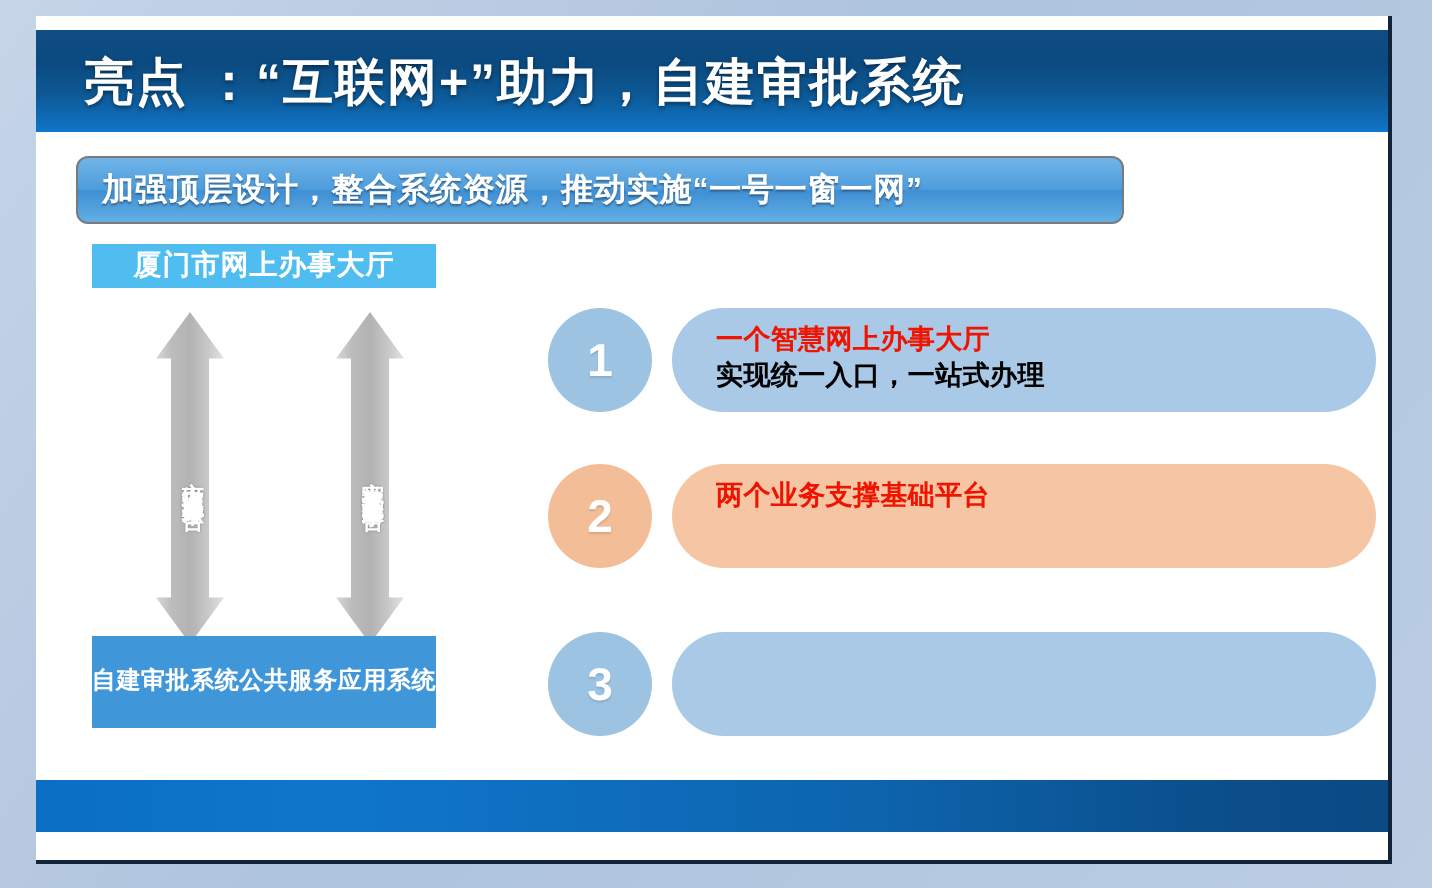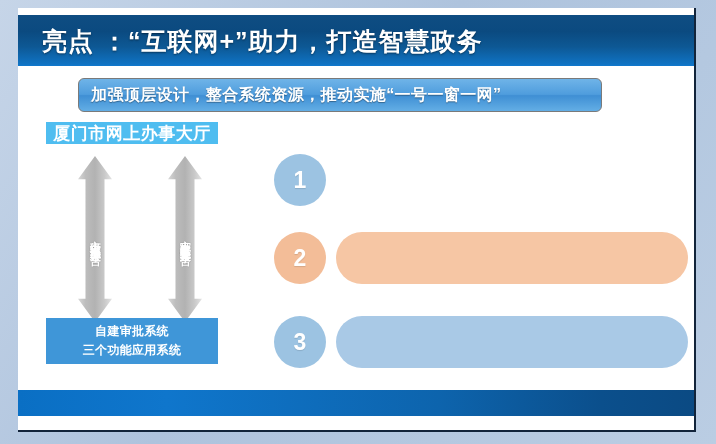--- a/index.html
+++ b/index.html
@@ -36,38 +36,38 @@
     text-shadow:0 1px 2px rgba(0,0,0,.45);
   }
 
   
   #subtitle-banner{
     position:absolute;left:20px;top:70px;width:524px;height:34px;
     border-radius:6px;
     background:linear-gradient(to bottom,#6fb4e8 0%,#4f9ddd 48%,#3f8fd4 52%,#63aee5 100%);
     border:1.6px solid #7a7a7a;
     box-sizing:border-box;
-    display:flex;align-items:center;margin-left:40px;
+    display:flex;align-items:center;
   }
   #subtitle-text{
     color:#ffffff;font-size:16px;font-weight:bold;white-space:nowrap;
     margin-left:12px;letter-spacing:.4px;
     text-shadow:0 1px 1px rgba(0,0,0,.35);
   }
 
   
   #left-panel{position:absolute;left:0;top:0;width:240px;height:424px;}
 
   #dept-header{
     position:absolute;left:28px;top:114px;width:172px;height:22px;
     background:#4fbdf0;
     display:flex;align-items:center;justify-content:center;
   }
   #dept-header-text{
-    color:#ffffff;font-size:17px;font-weight:bold;white-space:nowrap;
+    color:#ffffff;font-size:14px;font-weight:bold;white-space:nowrap;
     letter-spacing:.5px;
   }
 
   .arrow{
     position:absolute;width:34px;height:166px;
     background:linear-gradient(to right,#d8d8d8 0%,#bdbdbd 22%,#b2b2b2 50%,#c9c9c9 78%,#e3e3e3 100%);
     -webkit-clip-path:polygon(50% 0%,100% 14%,78% 14%,78% 86%,100% 86%,50% 100%,0% 86%,22% 86%,22% 14%,0% 14%);
     clip-path:polygon(50% 0%,100% 14%,78% 14%,78% 86%,100% 86%,50% 100%,0% 86%,22% 86%,22% 14%,0% 14%);
     display:flex;align-items:center;justify-content:center;
   }
@@ -76,21 +76,21 @@
     color:#ffffff;font-size:11px;font-weight:bold;
     letter-spacing:1.5px;line-height:1;
     text-shadow:0 0 1px rgba(120,120,120,.9);
   }
   #arrow-approval{left:60px;top:148px;}
   #arrow-exchange{left:150px;top:148px;}
 
   #systems-box{
     position:absolute;left:28px;top:310px;width:172px;height:46px;
     background:#3f96d8;
-    display:flex;flex-direction:column;align-items:center;justify-content:center;
+    display:flex;align-items:center;justify-content:center;
   }
   .systems-line{
     color:#ffffff;font-size:12px;font-weight:bold;line-height:1.6;
     white-space:nowrap;letter-spacing:.3px;
   }
 
   
   #right-panel{position:absolute;left:244px;top:0;width:434px;height:424px;}
 
   .item-row{position:absolute;left:0;height:68px;width:434px;}
@@ -133,21 +133,21 @@
     background:linear-gradient(to right,#0a6fc4 0%,#0f76cc 22%,#0d64ad 62%,#0b4f8c 86%,#0b4a83 100%);
   }
 </style>
 </head>
 <body>
 
 <div id="frame">
   <div id="slide">
 
     <div id="header">
-      <div id="header-title">亮点 ：“互联网+”助力，打造智慧政务</div>
+      <div id="header-title">亮点 ：“互联网+”助力，自建审批系统</div>
     </div>
 
     <div id="subtitle-banner">
       <div id="subtitle-text">加强顶层设计，整合系统资源，推动实施“一号一窗一网”</div>
     </div>
 
     <div id="left-panel">
 
       <div id="dept-header">
         <span id="dept-header-text">厦门市网上办事大厅</span>
@@ -156,37 +156,42 @@
       <div class="arrow" id="arrow-approval">
         <span class="arrow-label">市级审批业务办理平台</span>
       </div>
 
       <div class="arrow" id="arrow-exchange">
         <span class="arrow-label">审批数据交换共享平台</span>
       </div>
 
       <div id="systems-box">
         <span class="systems-line">自建审批系统</span>
-        <span class="systems-line">三个功能应用系统</span>
+        <span class="systems-line">公共服务应用系统</span>
       </div>
     </div>
 
     <div id="right-panel">
 
       <div class="item-row tone-blue" id="item-row-1">
         <div class="item-circle">
           <span class="item-number">1</span>
         </div>
+        <div class="item-pill">
+          <div class="item-heading">一个智慧网上办事大厅</div>
+          <div class="item-desc">实现统一入口，一站式办理</div>
+        </div>
       </div>
 
       <div class="item-row tone-orange" id="item-row-2">
         <div class="item-circle">
           <span class="item-number">2</span>
         </div>
         <div class="item-pill">
+          <div class="item-heading">两个业务支撑基础平台</div>
         </div>
       </div>
 
       <div class="item-row tone-blue" id="item-row-3">
         <div class="item-circle">
           <span class="item-number">3</span>
         </div>
         <div class="item-pill">
         </div>
       </div>

